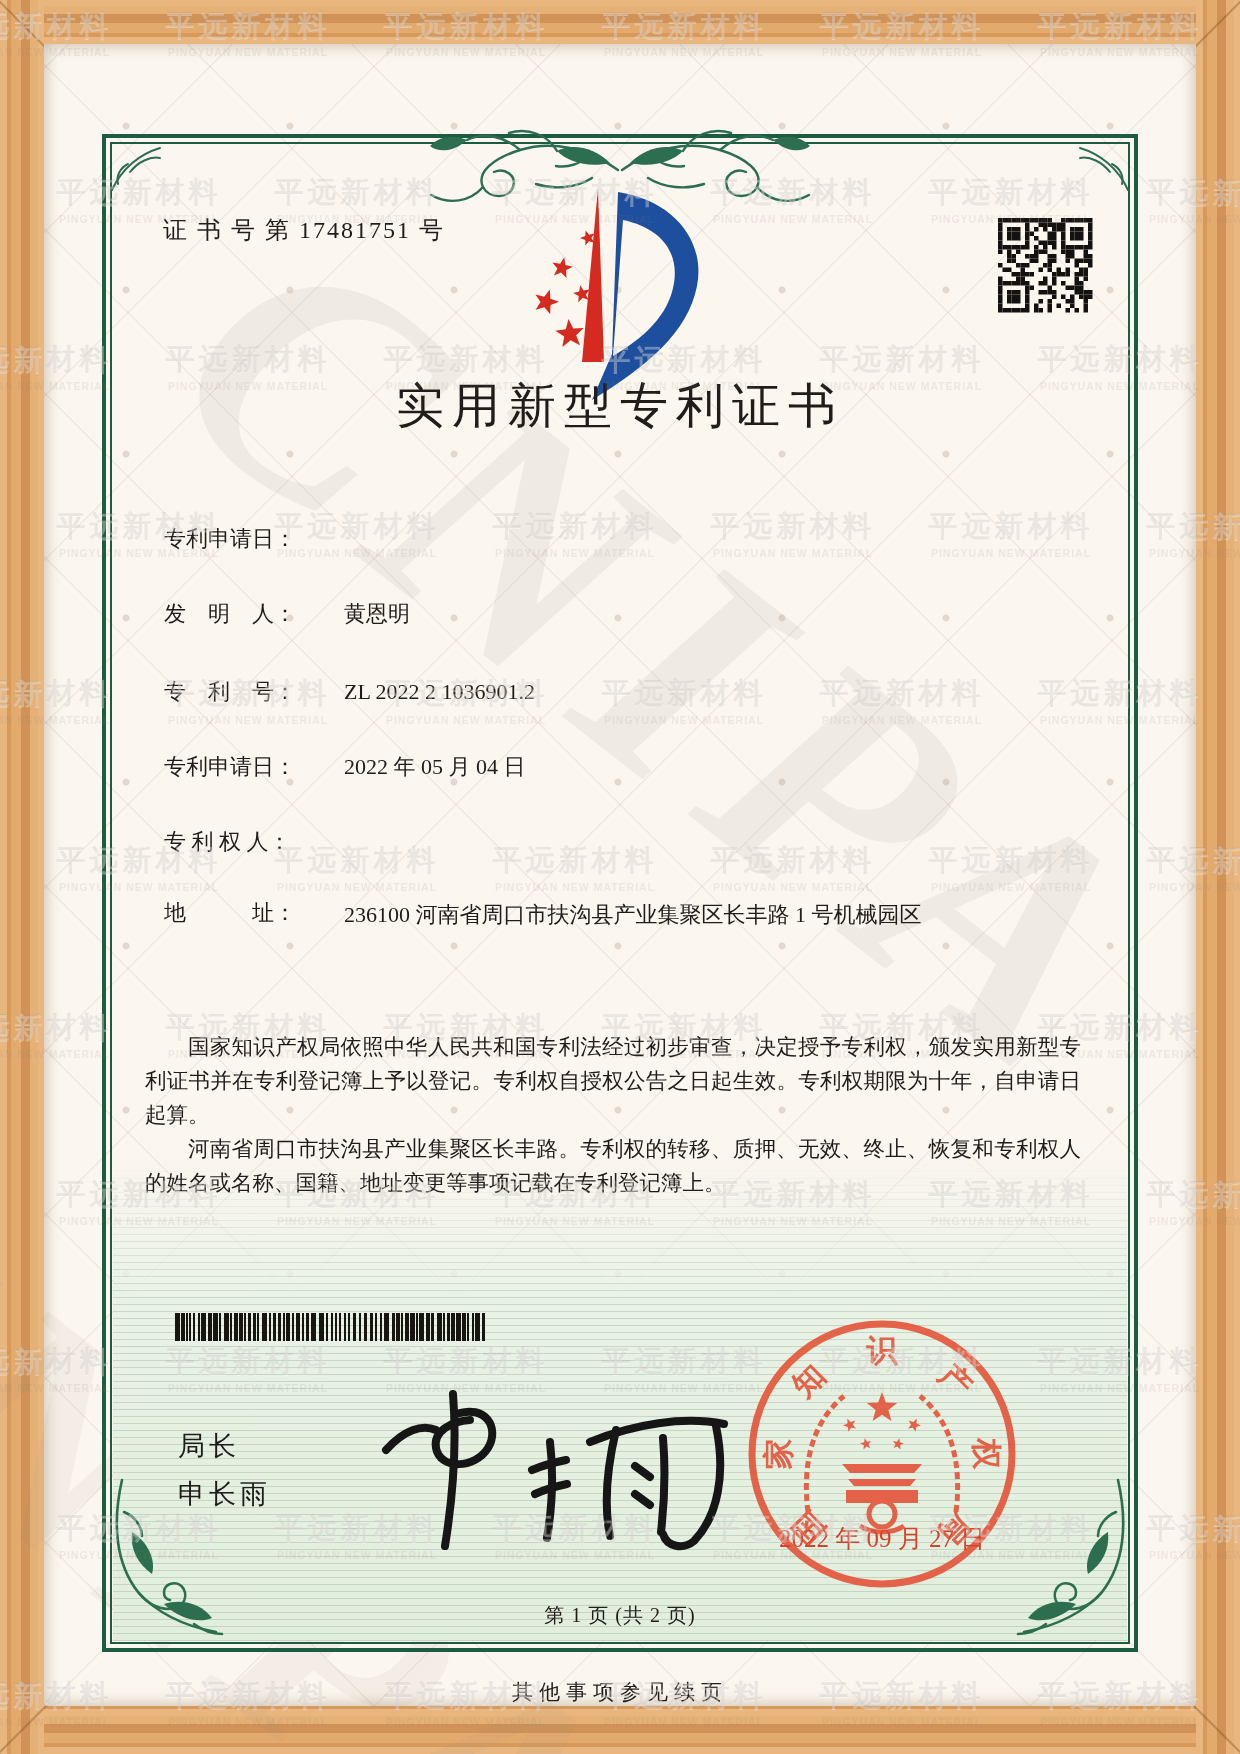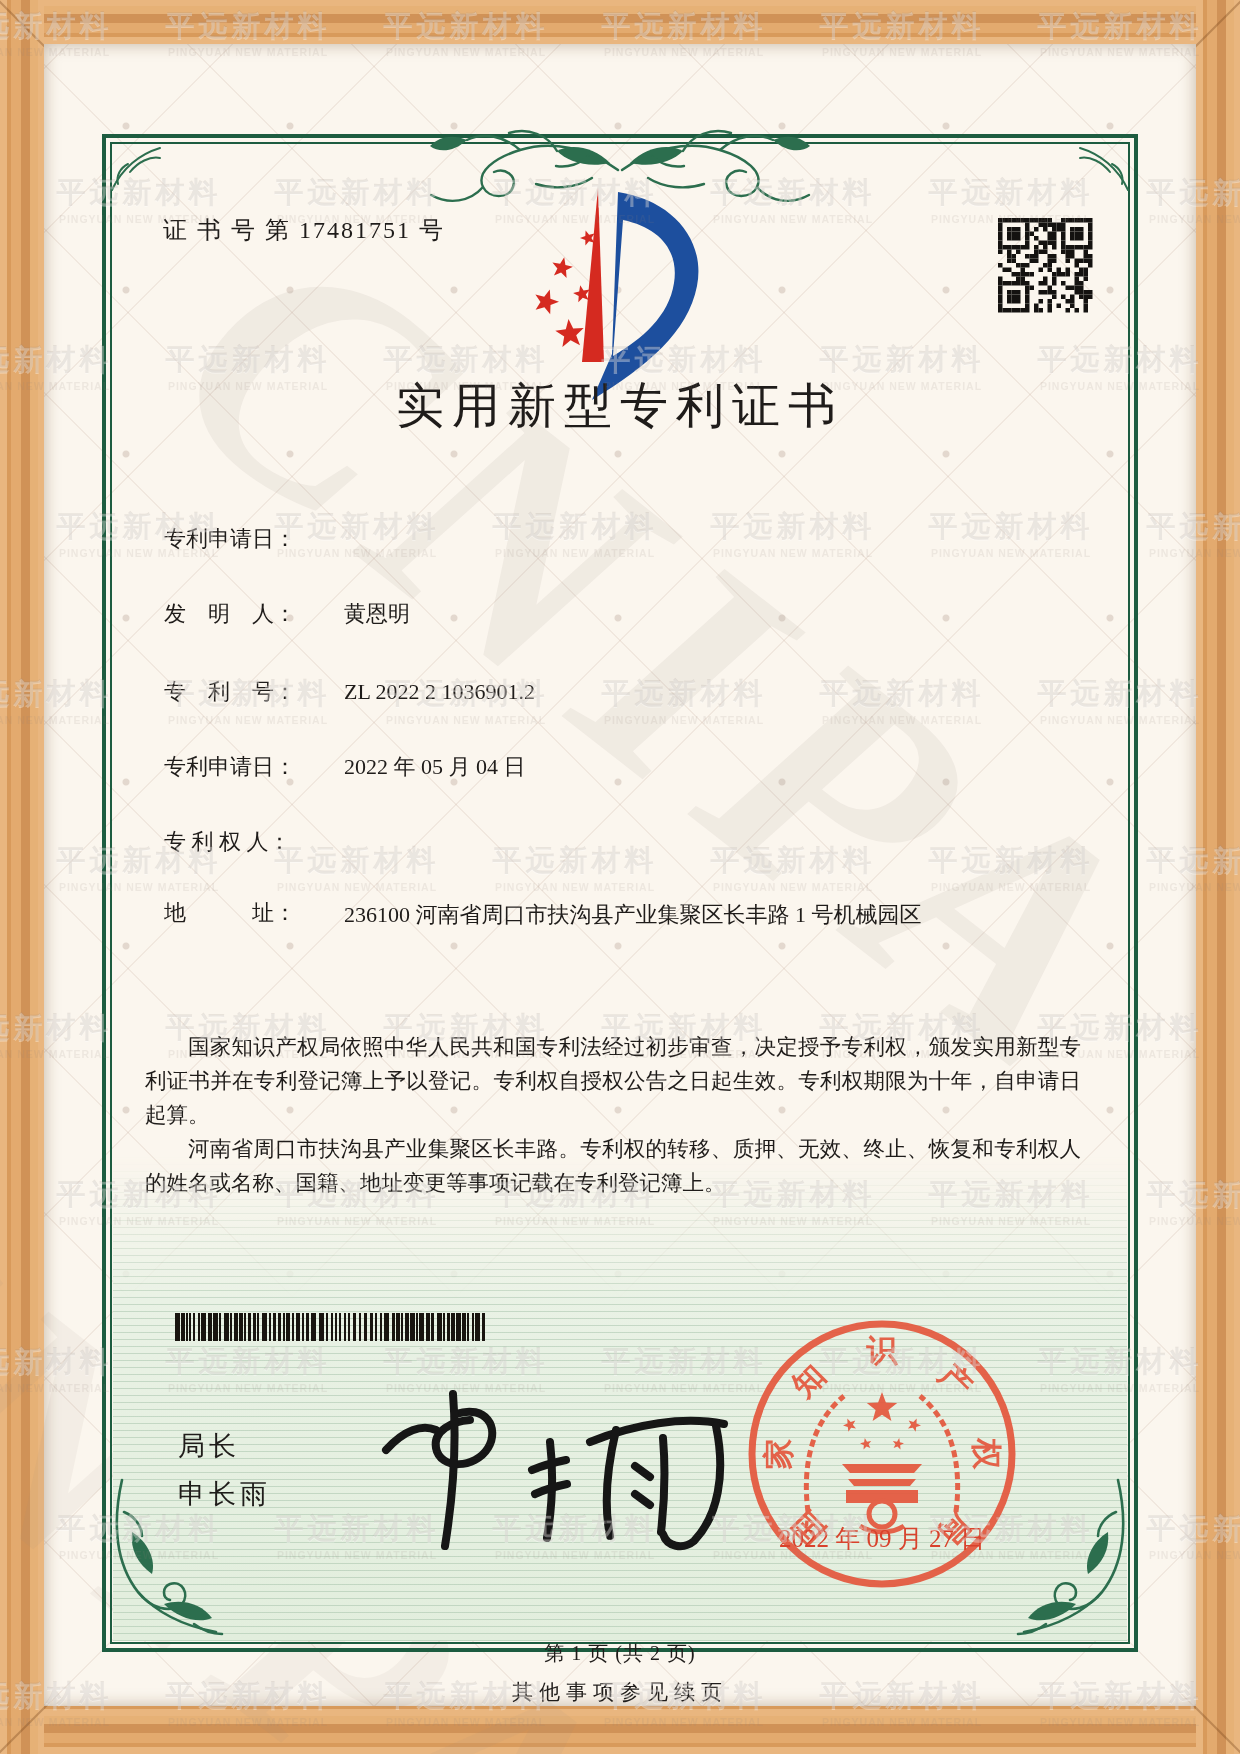--- a/index.html
+++ b/index.html
@@ -66,21 +66,21 @@
   #body-text p{text-indent:2em}
   #barcode{left:131px;top:1269px}
   #director-title{left:134px;top:1384px;font-size:27px;letter-spacing:4px;
     font-family:"Liberation Sans","DejaVu Sans",sans-serif;font-weight:500}
   #director-name{left:134px;top:1432px;font-size:27px;letter-spacing:4px;
     font-family:"Liberation Sans","DejaVu Sans",sans-serif;font-weight:500}
   #signature{left:320px;top:1340px}
   #seal{left:700px;top:1268px;opacity:.92}
   #seal-date{left:698px;top:1478px;width:280px;text-align:center;font-size:25px;
     color:var(--sealtxt);white-space:pre;font-weight:500}
-  #page-num{left:0;top:1596px;width:1152px;text-align:center;font-size:20px;letter-spacing:1px}
+  #page-num{left:0;top:1558px;width:1152px;text-align:center;font-size:20px;letter-spacing:1px}
   #note{left:0;top:1634px;width:1152px;text-align:center;font-size:21px;letter-spacing:6px}
   
   #wm{position:absolute;left:0;top:0;width:1240px;height:1754px;pointer-events:none;z-index:6;overflow:hidden}
   .wmt{position:absolute;width:200px;text-align:center;
     font-family:"Liberation Sans","DejaVu Sans",sans-serif}
   .wmt .cn{font-size:29px;font-weight:700;letter-spacing:4px;color:rgba(146,132,124,.16);
     text-shadow:0 1px 0 rgba(255,255,255,.35)}
   .wmt .en{font-size:10.5px;font-weight:700;letter-spacing:1px;color:rgba(146,132,124,.13)}
   svg{display:block}
   .z3{z-index:3}

